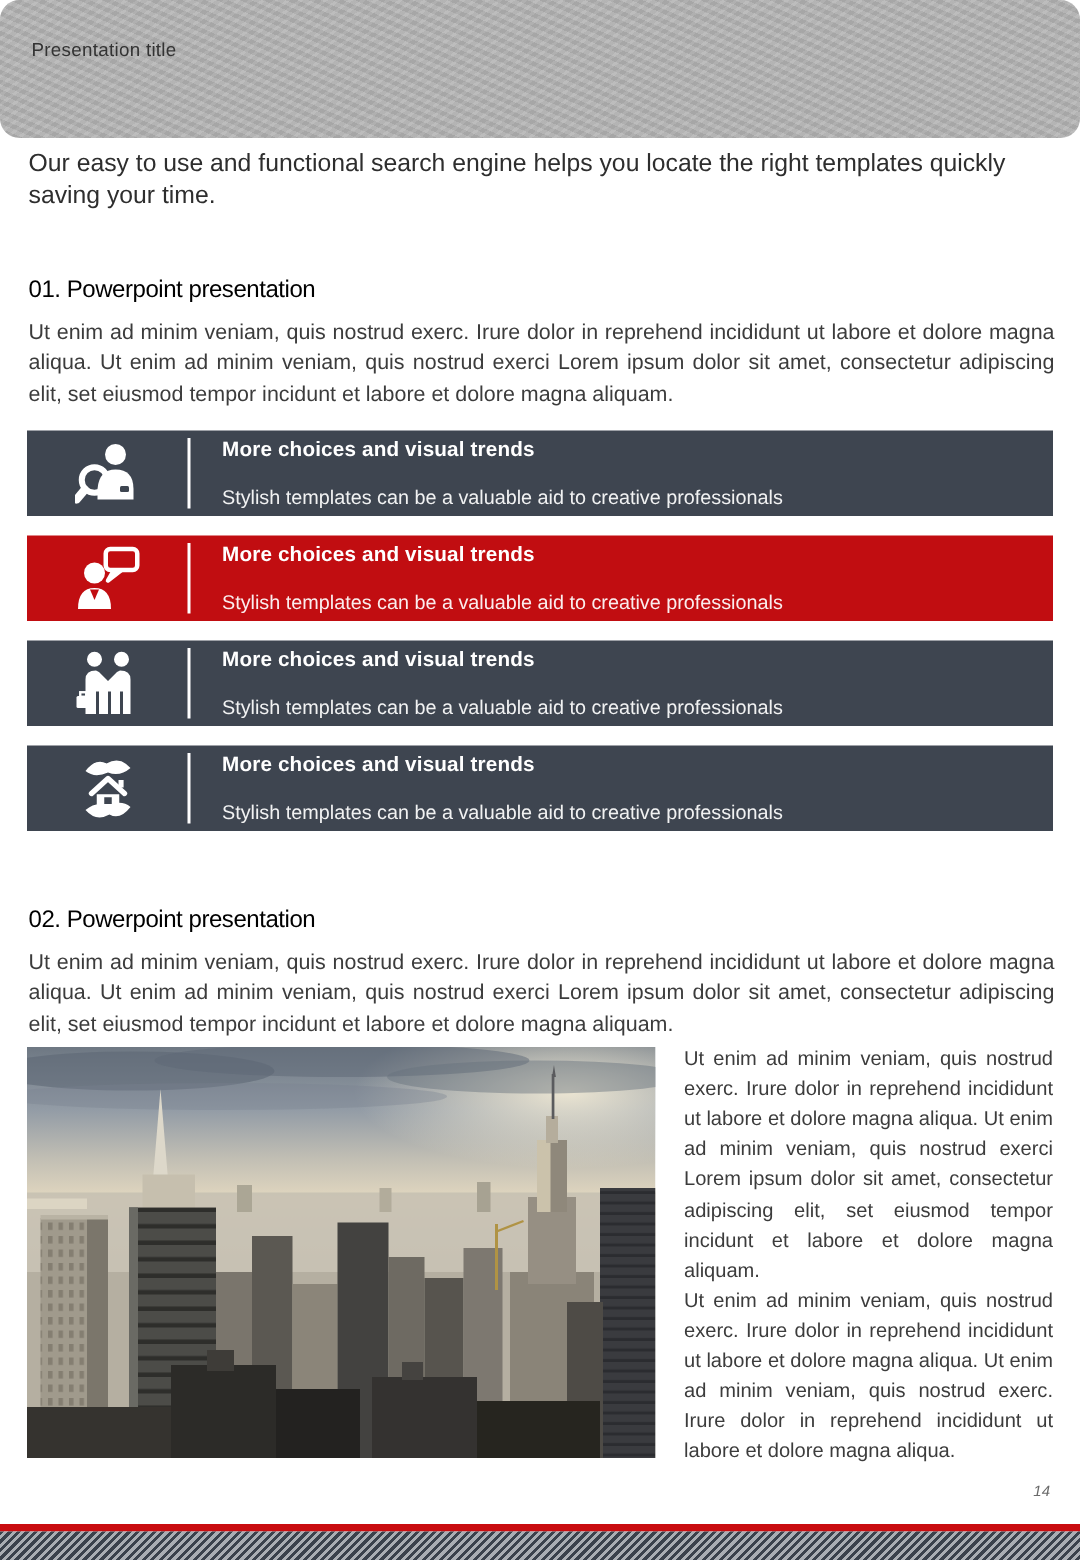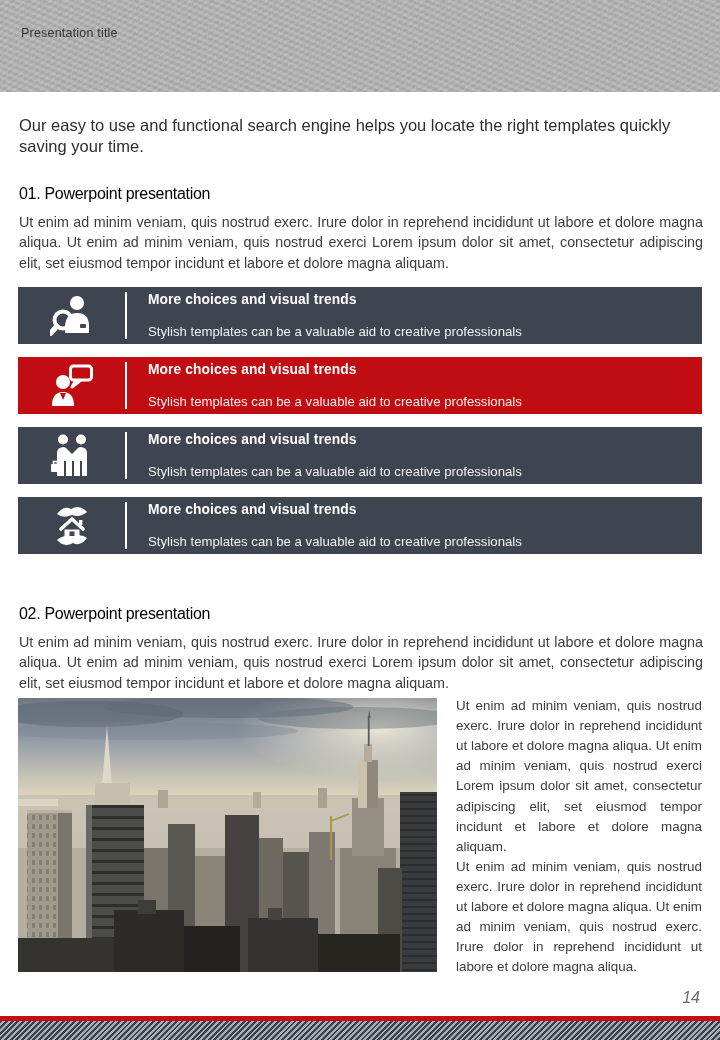--- a/index.html
+++ b/index.html
@@ -8,24 +8,25 @@
     background:#ffffff;overflow:hidden;
     font-family:"Liberation Sans",sans-serif;color:#3d3d3d;
   }
   
   .header-band{
     position:absolute;left:0;top:0;width:720px;height:92px;
     background:
       repeating-linear-gradient(23deg, rgba(255,255,255,.06) 0 3px, rgba(0,0,0,.05) 3px 6px),
       repeating-linear-gradient(-37deg, rgba(255,255,255,.05) 0 2px, rgba(0,0,0,.03) 2px 5px),
       #b5b5b5;
+    border-radius: 13px;
   }
   .eyebrow{position:absolute;left:21px;top:26px;font-size:12.5px;color:#333;letter-spacing:.2px;}
   .slide-title{position:absolute;left:19px;top:41px;font-size:30px;font-weight:700;color:#121212;letter-spacing:-.5px;}
-  .intro{position:absolute;left:19px;top:99px;width:662px;font-size:16.5px;line-height:1.3;color:#2e2e2e;margin-top:16px;}
+  .intro{position:absolute;left:19px;top:99px;width:662px;font-size:16.5px;line-height:1.3;color:#2e2e2e;}
   
   .sec-heading{position:absolute;left:19px;font-size:16px;font-weight:400;color:#000000;letter-spacing:-.3px;}
   .sec-body{position:absolute;left:19px;width:684px;font-size:14.3px;line-height:1.42;text-align:justify;color:#3c3c3c;}
   #h1{top:185px;} #b1{top:212px;}
   #h2{top:605px;} #b2{top:632px;}
   
   .banners{position:absolute;left:18px;top:287px;width:684px;display:flex;flex-direction:column;gap:13px;}
   .banner{--row-bg:#3e4550;position:relative;height:57px;background:var(--row-bg);display:flex;align-items:center;}
   .banner.red{--row-bg:#c10d11;}
   .banner .icon-cell{width:107px;display:flex;justify-content:center;align-items:center;flex:0 0 107px;}
@@ -33,21 +34,21 @@
   .banner .sep{width:2px;height:47px;background:#ffffff;flex:0 0 2px;}
   .banner .txt{padding-left:21px;}
   .banner .b-title{font-size:13.8px;font-weight:700;color:#ffffff;letter-spacing:.1px;}
   .banner .b-sub{font-size:13.2px;color:rgba(255,255,255,.93);margin-top:17px;}
   
   .photo{position:absolute;left:18px;top:698px;width:419px;height:274px;}
   .photo svg{display:block;width:419px;height:274px;}
   .col-right{position:absolute;left:456px;top:696px;width:246px;font-size:13.4px;line-height:1.5;text-align:justify;color:#3c3c3c;}
   .col-right p{margin:0;}
   
-  .page-number{position:absolute;right:20px;top:989px;font-size:16px;color:#6a6a6a;font-style:italic;}
+  .page-number{position:absolute;right:20px;top:989px;font-size:10px;color:#6a6a6a;font-style:italic;}
   .footer-red{position:absolute;left:0;top:1016px;width:720px;height:5px;background:#c90d10;}
   .footer-stripes{
     position:absolute;left:0;top:1021px;width:720px;height:19px;
     background:repeating-linear-gradient(135deg,#3a414c 0 2px,#a9adb3 2px 4px);
   }
   .white-fill{fill:#ffffff;}
   .white-stroke{fill:none;stroke:#ffffff;}
 </style>
 </head>
 <body>

